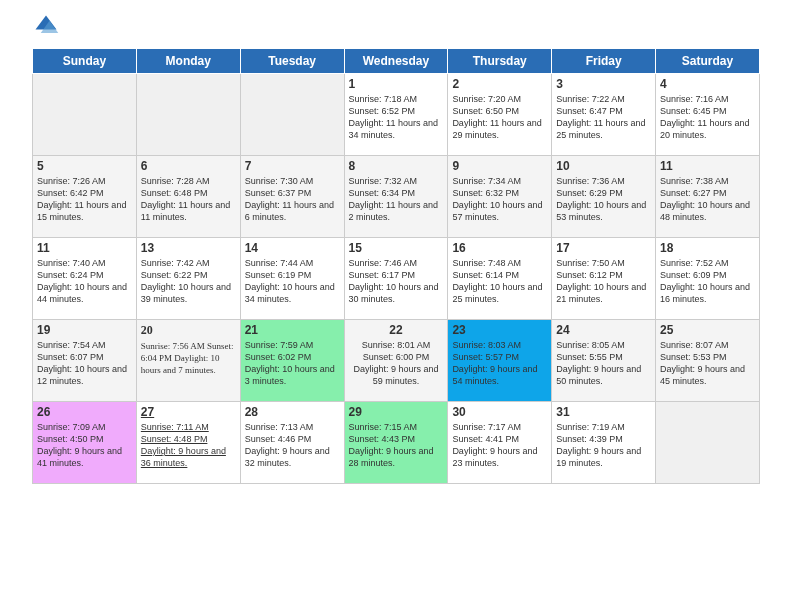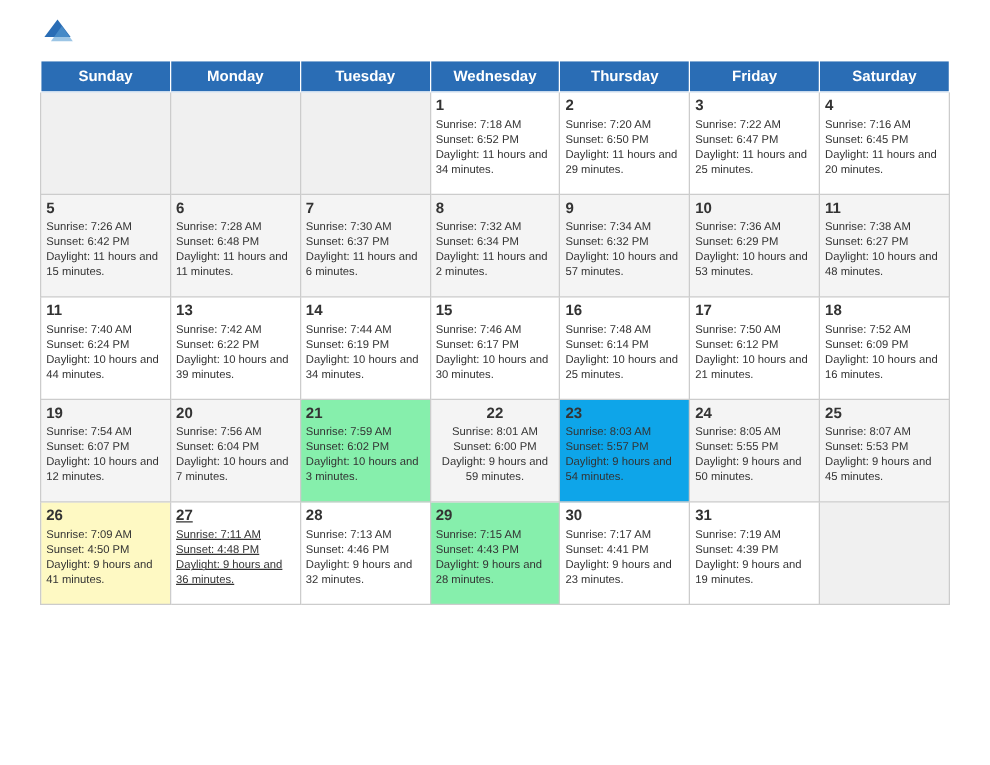--- a/index.html
+++ b/index.html
@@ -275,21 +275,21 @@
           </td>
         </tr>
         <tr>
           <td style="background: rgb(244, 244, 244);">
             <span class="date-num">19</span>
             <div class="cell-text">Sunrise: 7:54 AM
 Sunset: 6:07 PM
 Daylight: 10 hours
 and 12 minutes.</div>
           </td>
-          <td style="background: rgb(244, 244, 244);">
+          <td style="background: rgb(244, 244, 244); font-family: Liberation Serif, serif;">
             <span class="date-num">20</span>
             <div class="cell-text">Sunrise: 7:56 AM
 Sunset: 6:04 PM
 Daylight: 10 hours
 and 7 minutes.</div>
           </td>
           <td style="background: #86efac;">
             <span class="date-num">21</span>
             <div class="cell-text">Sunrise: 7:59 AM
 Sunset: 6:02 PM
@@ -319,21 +319,21 @@
           </td>
           <td style="background: rgb(244, 244, 244);">
             <span class="date-num">25</span>
             <div class="cell-text">Sunrise: 8:07 AM
 Sunset: 5:53 PM
 Daylight: 9 hours
 and 45 minutes.</div>
           </td>
         </tr>
         <tr>
-          <td style="background: #fef9c3;">
+          <td style="background: #f0abfc;">
             <span class="date-num">26</span>
             <div class="cell-text">Sunrise: 7:09 AM
 Sunset: 4:50 PM
 Daylight: 9 hours
 and 41 minutes.</div>
           </td>
           <td style="background: rgb(255, 255, 255); text-decoration: underline;">
             <span class="date-num">27</span>
             <div class="cell-text">Sunrise: 7:11 AM
 Sunset: 4:48 PM

